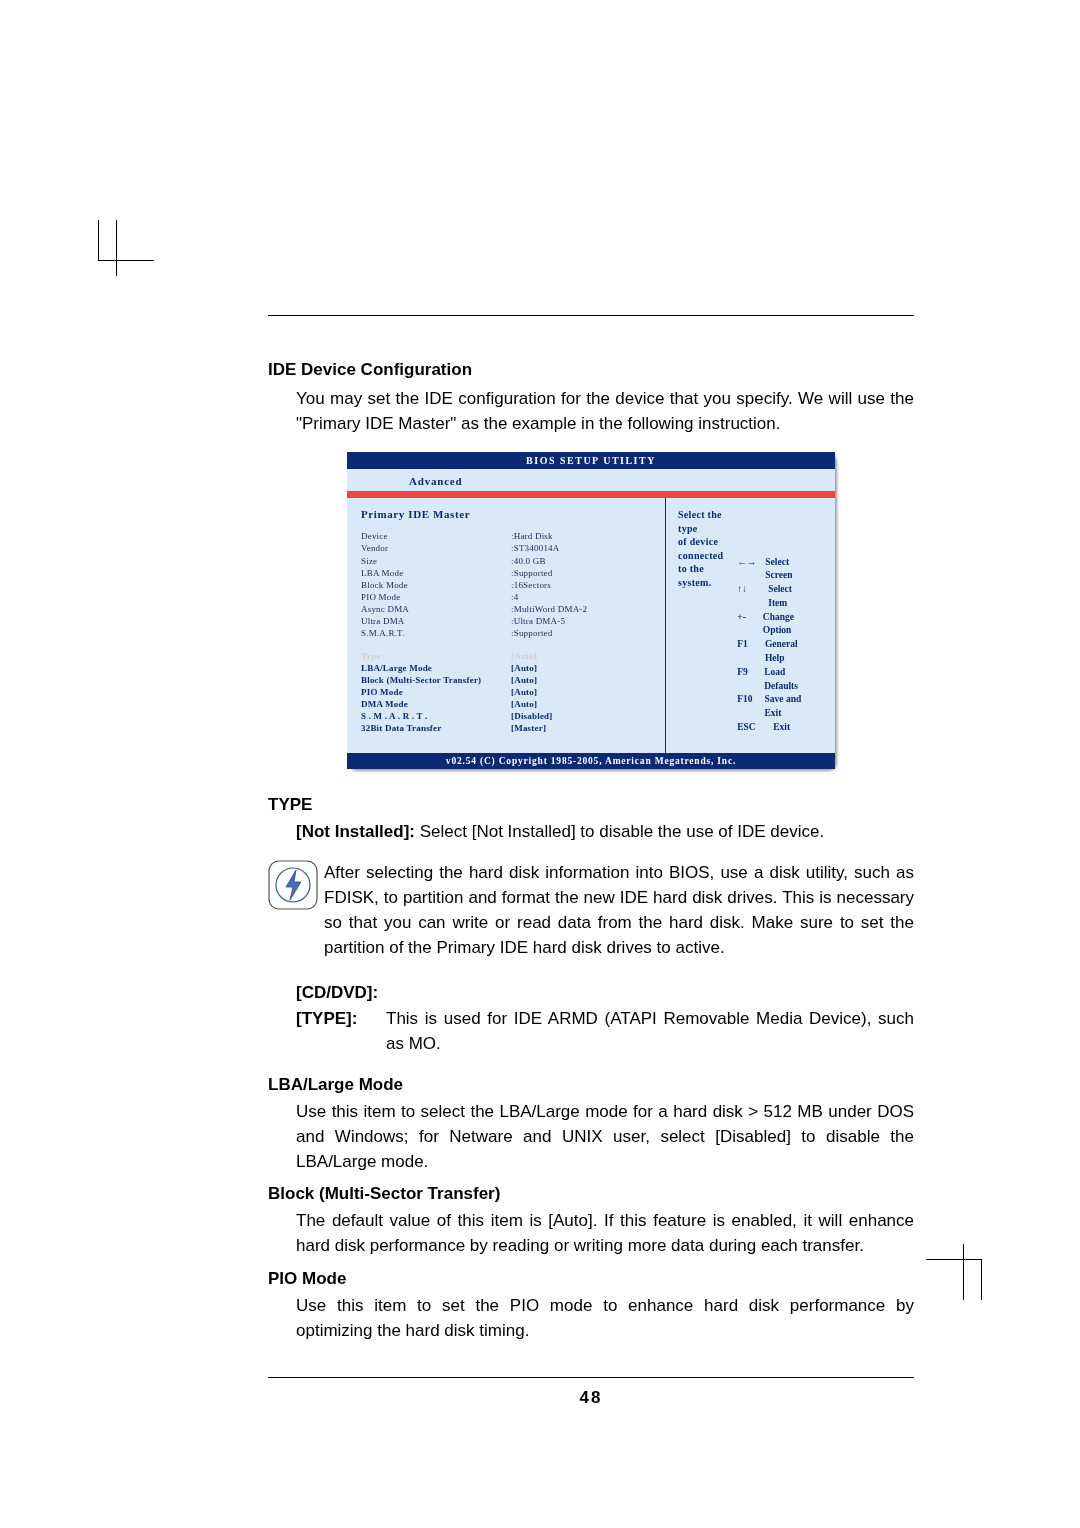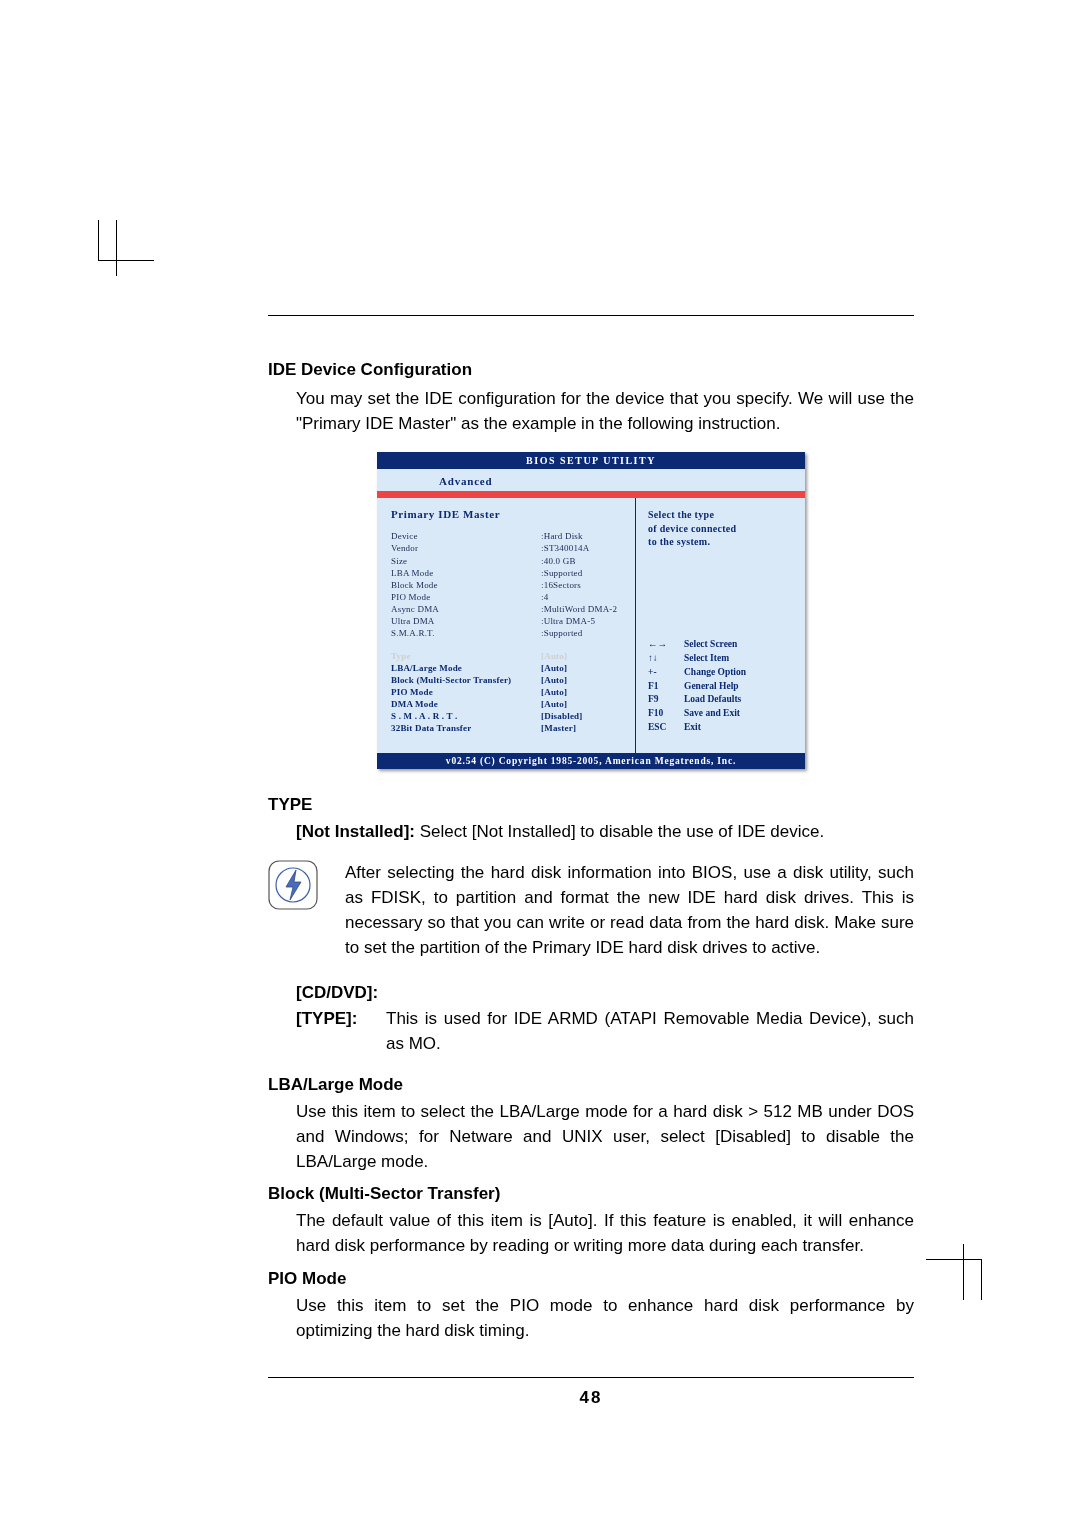--- a/index.html
+++ b/index.html
@@ -51,23 +51,24 @@
     font-size: 17px;
     line-height: 1.48;
     text-align: justify;
     margin-left: 28px;
   }
   .section-spacer { height: 14px; }
 
   
   .bios-wrap {
     margin: 16px auto 26px auto;
-    width: 428px;
+    width: 488px;
     box-shadow: 2px 2px 3px rgba(0,0,0,0.4);
     font-family: "Times New Roman", serif;
+    border-radius: 8px;
   }
   .bios-titlebar {
     background: #0b2a73;
     color: #ffffff;
     font-size: 10px;
     font-weight: bold;
     letter-spacing: 1.5px;
     text-align: center;
     padding: 3px 0;
   }
@@ -91,21 +92,21 @@
     padding: 10px 12px 18px 14px;
     box-sizing: border-box;
   }
   .bios-right {
     width: 170px;
     background: #d9e9f7;
     border-left: 1px solid #0b2a73;
     padding: 10px 28px 18px 12px;
     box-sizing: border-box;
     display: flex;
-    flex-direction: column;
+    flex-direction: row;
     justify-content: space-between;
   }
   .bios-heading {
     color: #0b2a73;
     font-size: 11px;
     font-weight: bold;
     letter-spacing: 0.6px;
     margin-bottom: 10px;
   }
   .bios-row {
@@ -163,21 +164,21 @@
     line-height: 1.48;
     margin-left: 28px;
     text-align: justify;
   }
   .para .bold { font-weight: bold; }
 
   
   .note-row {
     display: flex;
     margin: 16px 0 20px 0;
-    gap: 27px;
+    gap: 6px;
     align-items: flex-start;
   }
   .note-icon {
     width: 50px;
     height: 50px;
     flex: 0 0 50px;
     position: relative;
   }
   .note-icon svg { width: 50px; height: 50px; }
   .note-text {

